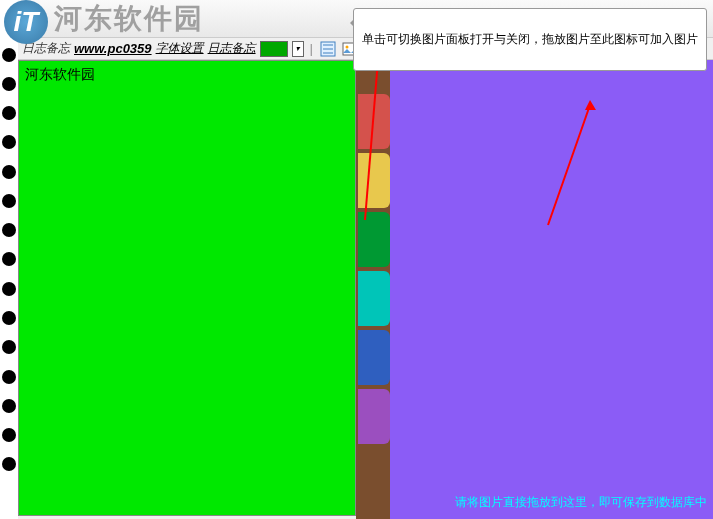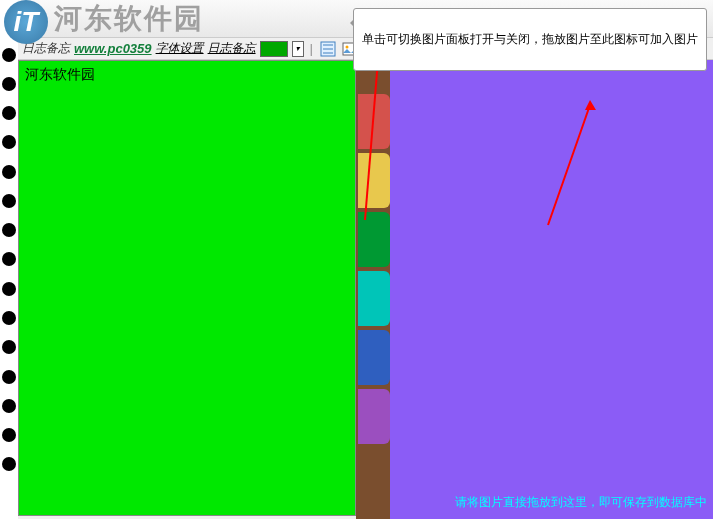--- a/index.html
+++ b/index.html
@@ -119,21 +119,21 @@
       background: #f0f0f0;
       border-bottom: 1px solid #ccc;
       display: flex;
       align-items: center;
       padding: 0 4px;
       font-size: 12px;
       gap: 4px;
       font-style: italic;
     }
     .link-text {
-      color: #15803d;
+      color: #000000;
       text-decoration: underline;
       cursor: pointer;
       font-size: 13px;
       font-weight: bold;
     }
     .setting-label {
       color: #000;
       font-size: 12px;
       cursor: pointer;
       text-decoration: underline;

